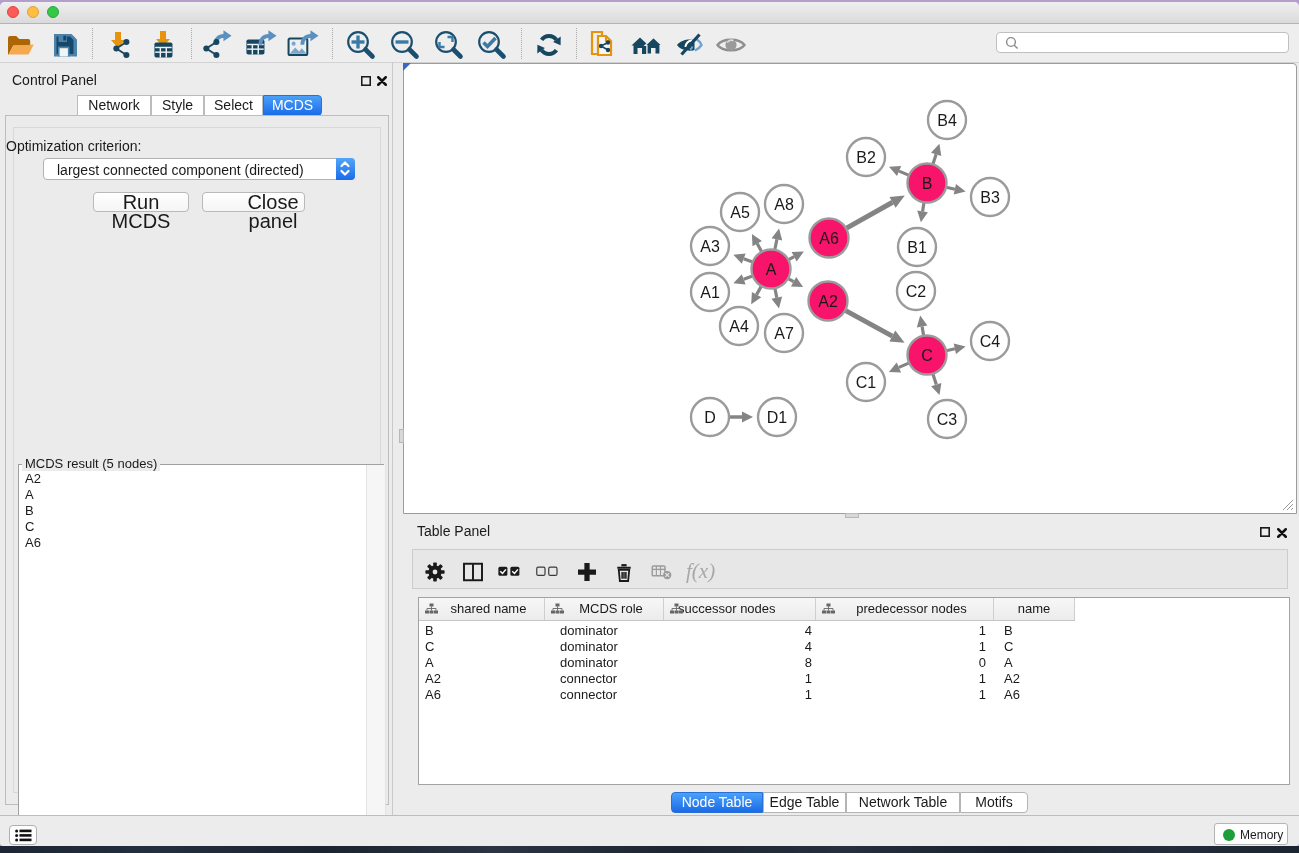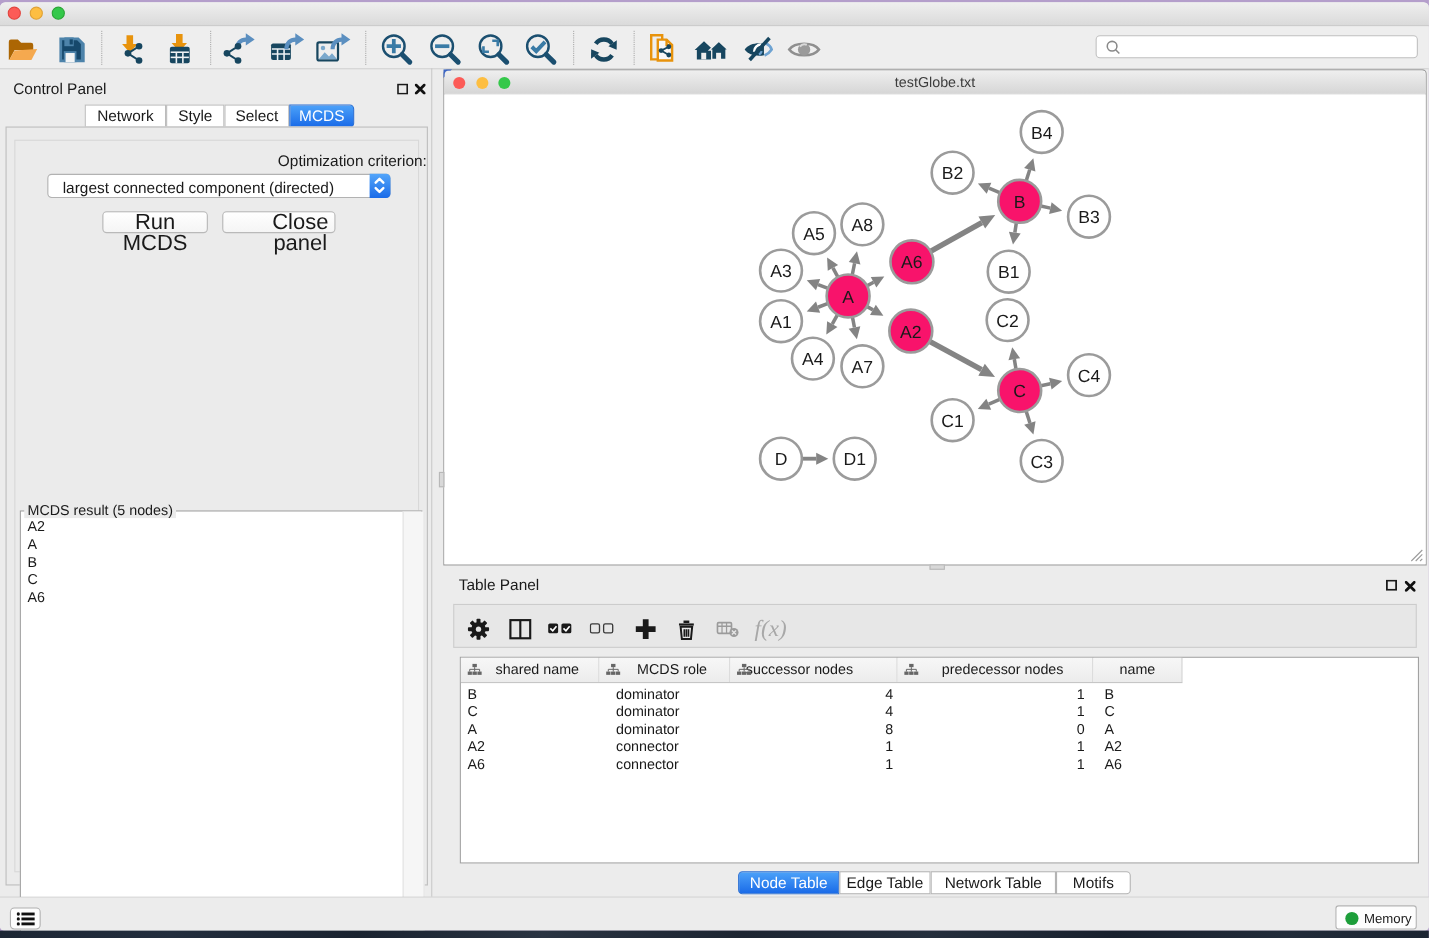--- a/index.html
+++ b/index.html
@@ -233,21 +233,21 @@
     </svg>
 <svg class="abs" style="left:377px;top:74px" width="10" height="10" viewBox="0 0 12 12">
       <path d="M1.5 1.5 L10.5 10.5 M10.5 1.5 L1.5 10.5" stroke="#111" stroke-width="3" stroke-linecap="round"></path>
     </svg>
 <div class="tab" style="left:77px;width:74px;">Network</div>
 <div class="tab" style="left:151px;width:53px;">Style</div>
 <div class="tab" style="left:204px;width:59px;">Select</div>
 <div class="tab seltab" style="left:263px;width:59px;">MCDS</div>
 <div id="cp-box">
       <div id="cp-inner"></div>
-<div class="abs" style="left:0;right:0;top:22px;text-align:right;font-size:14px;color:#1a1a1a;">Optimization criterion:</div>
+<div class="abs" style="left:0;right:0;top:22px;text-align:left;font-size:14px;color:#1a1a1a;">Optimization criterion:</div>
 <div class="abs" id="dropdown">
         <span>largest connected component (directed)</span>
 <div id="ddcap"><svg width="18" height="21" viewBox="0 0 18 21">
 <path d="M5.5 8 L9 4.5 L12.5 8" fill="none" stroke="#ffffff" stroke-width="2.2" stroke-linecap="round" stroke-linejoin="round"></path>
 <path d="M5.5 13 L9 16.5 L12.5 13" fill="none" stroke="#ffffff" stroke-width="2.2" stroke-linecap="round" stroke-linejoin="round"></path>
           </svg></div>
       </div>
 <div class="btn abs" style="left:87px;top:76px;width:96px;height:20px;">Run MCDS</div>
 <div class="btn abs" style="left:196px;top:76px;width:103px;height:20px;padding-left:39px;">Close panel</div>
 <div id="mcdsgroup">
@@ -270,26 +270,20 @@
       </div>
 <div id="memchip">
         <div style="position:absolute;left:8px;top:5px;width:12px;height:12px;border-radius:50%;background:#1d9e3a;"></div>
 <div style="position:absolute;left:25px;top:4px;font-size:12px;color:#1a1a1a;">Memory</div>
       </div>
 </div>
 <div id="netwin">
 <svg class="abs" style="left:-1px;top:-1px" width="8" height="8" viewBox="0 0 8 8">
         <path d="M0 0 h8 L0 8 z" fill="#3c66c4"></path>
       </svg>
-<div id="nettitle">
-<div class="tl2" style="left:8px;background:#fc5b57;"></div>
-<div class="tl2" style="left:28.5px;background:#fdbe41;"></div>
-<div class="tl2" style="left:49px;background:#34c84a;"></div>
-<div class="title">testGlobe.txt</div>
-      </div>
 <div id="graphbox">
 <svg width="892" height="427" viewBox="0 0 892 427" style="position:absolute;left:0;top:0">
 <line x1="350.6" y1="189.2" x2="339.7" y2="193.3" stroke="#848484" stroke-width="3.2"></line>
 <polygon points="329.4,197.2 337.8,188.2 341.6,198.4" fill="#848484"></polygon>
 <line x1="350.6" y1="176.8" x2="339.7" y2="172.7" stroke="#848484" stroke-width="3.2"></line>
 <polygon points="329.4,168.8 341.6,167.6 337.8,177.8" fill="#848484"></polygon>
 <line x1="358.4" y1="198.3" x2="352.6" y2="208.6" stroke="#848484" stroke-width="3.2"></line>
 <polygon points="347.2,218.2 347.9,206.0 357.3,211.3" fill="#848484"></polygon>
 <line x1="358.6" y1="167.6" x2="353.2" y2="157.6" stroke="#848484" stroke-width="3.2"></line>
 <polygon points="347.9,148.0 357.9,155.0 348.5,160.2" fill="#848484"></polygon>

